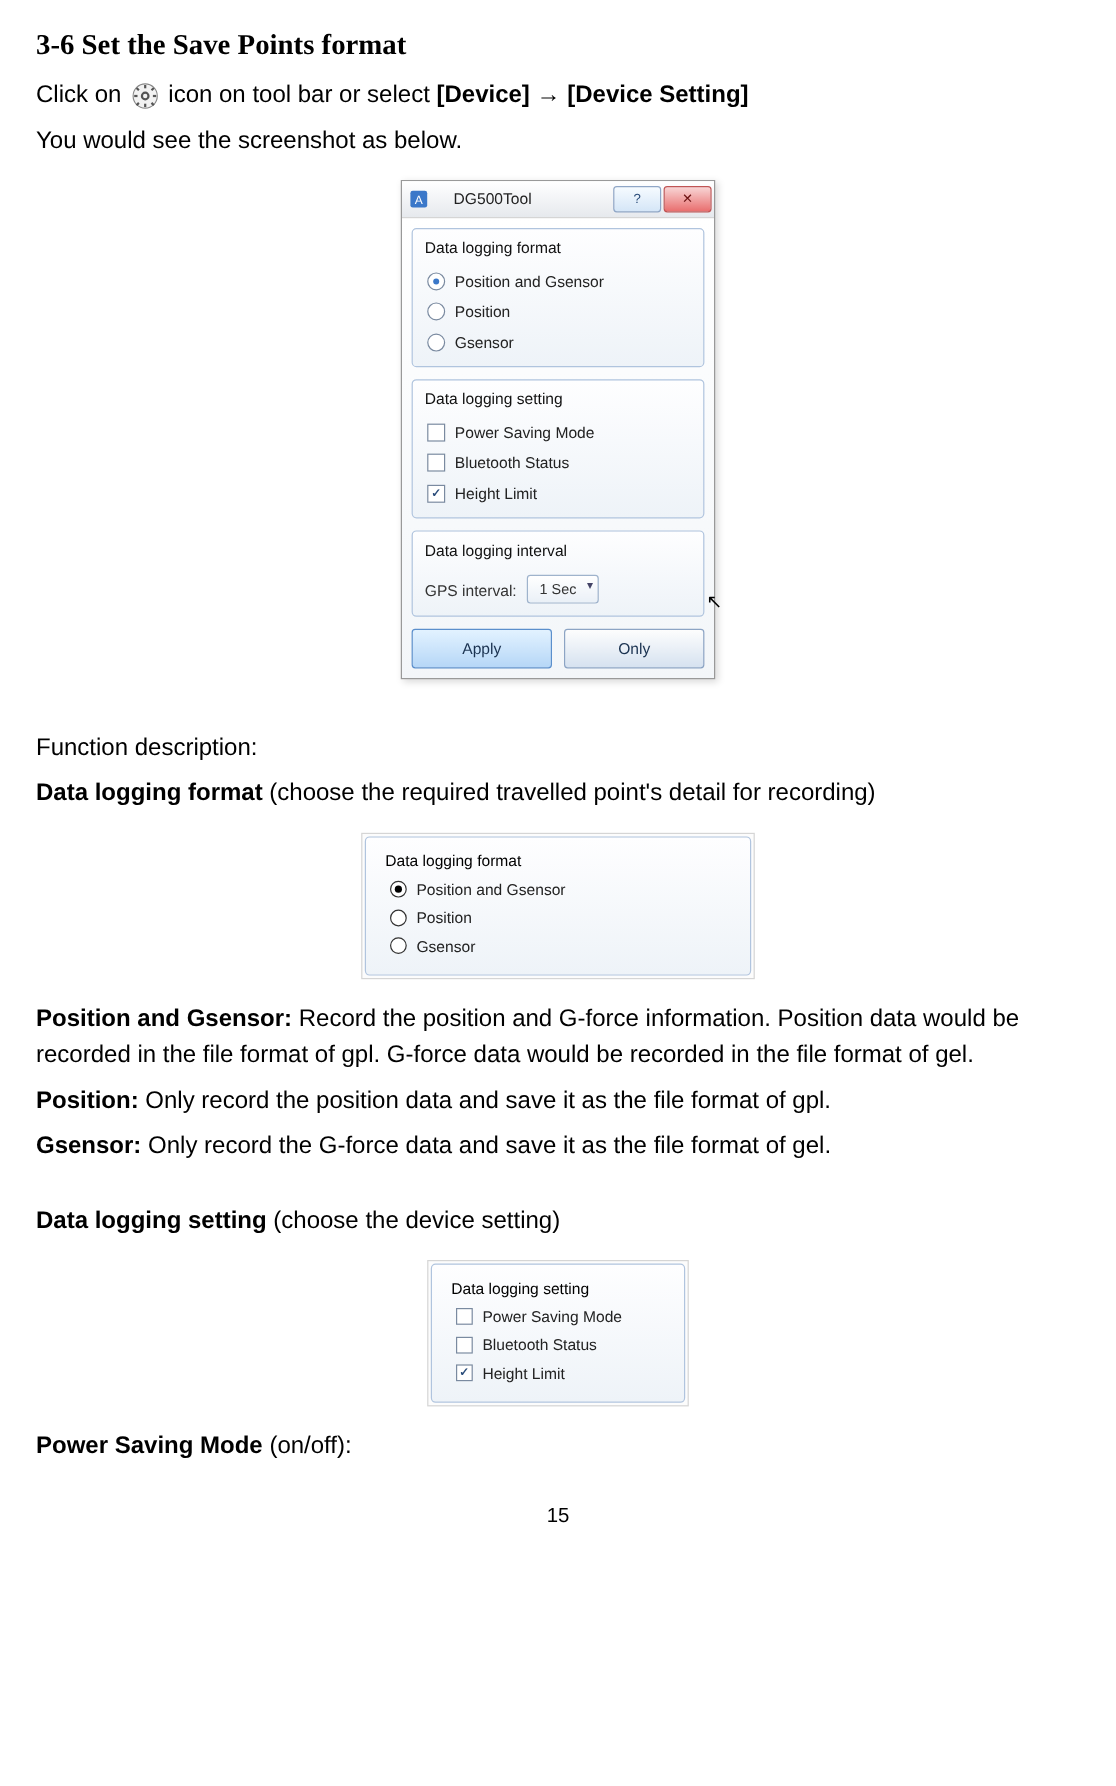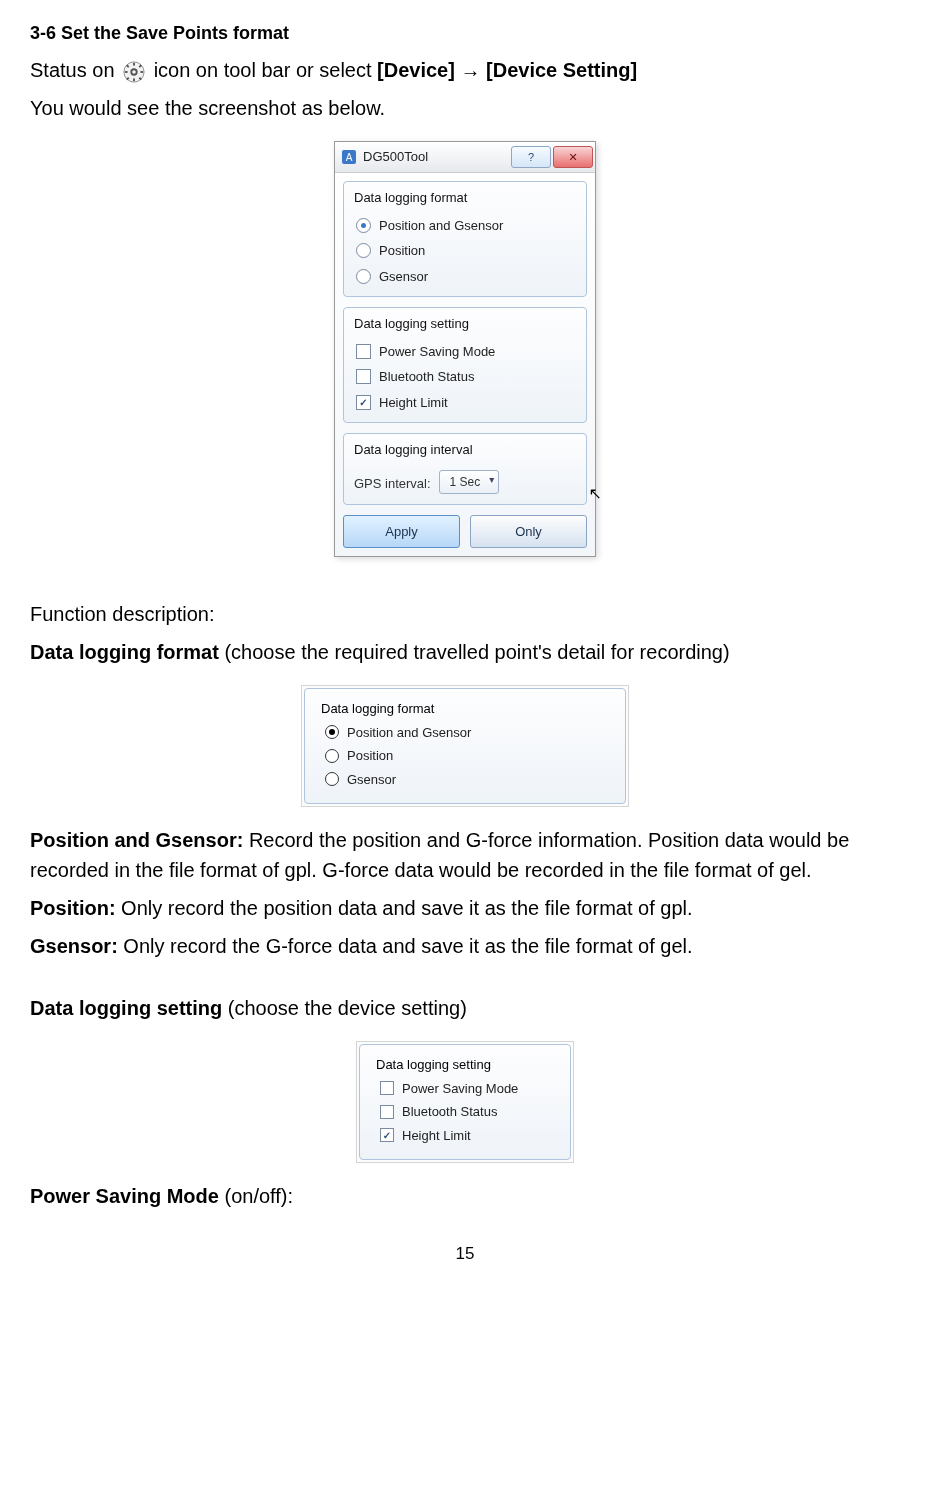--- a/index.html
+++ b/index.html
@@ -6,23 +6,24 @@
     font-family: Arial, sans-serif;
     margin: 0;
     padding: 20px 30px;
     font-size: 20px;
     line-height: 1.5;
     color: #000;
     width: 930px;
     box-sizing: border-box;
   }
   h2 {
-    font-size: 18px;
+    font-size: 24px;
     font-weight: bold;
     margin: 0 0 8px 0;
+    font-family: Liberation Serif, serif;
   }
   .gear-inline {
     display: inline-block;
     width: 22px;
     height: 22px;
     vertical-align: middle;
     margin: 0 3px;
   }
   .bold { font-weight: bold; }
   .arrow { font-weight: bold; }
@@ -50,20 +51,21 @@
     gap: 6px;
   }
   .tb-icon {
     width: 16px; height: 16px;
     display: inline-block;
   }
   .tb-title {
     flex: 1;
     font-size: 13px;
     color: #222;
+    margin-left: 15px;
   }
   .tb-buttons { display:flex; gap:2px; padding-right:2px; }
   .tb-btn {
     width: 38px; height: 20px;
     border: 1px solid #8fa6c6;
     border-radius: 3px;
     background: linear-gradient(#f6fbff,#d5e6f7);
     display: flex; align-items:center; justify-content:center;
     font-size: 11px;
     color: #2a4c7a;
@@ -213,21 +215,21 @@
   }
   p { margin: 8px 0; }
   .spacer { height: 16px; }
 </style>
 </head>
 <body>
 
 <h2>3-6 Set the Save Points format</h2>
 
 <p>
-  <span>Status on </span>
+  <span>Click on </span>
   <span class="gear-inline">
     <svg viewBox="0 0 24 24" width="22" height="22">
       <circle cx="12" cy="12" r="11" fill="#f2f2f2" stroke="#888" stroke-width="1"></circle>
       <path fill="#555" d="M12 8a4 4 0 1 0 0 8a4 4 0 0 0 0-8zm0 2a2 2 0 1 1 0 4a2 2 0 0 1 0-4z"></path>
       <g fill="#555">
         <rect x="11" y="2" width="2" height="3"></rect>
           <rect x="11" y="19" width="2" height="3"></rect>
         <rect x="2" y="11" width="3" height="2"></rect>
           <rect x="19" y="11" width="3" height="2"></rect>
         <rect x="4.2" y="4.2" width="2" height="3" transform="rotate(-45 5.2 5.7)"></rect>

